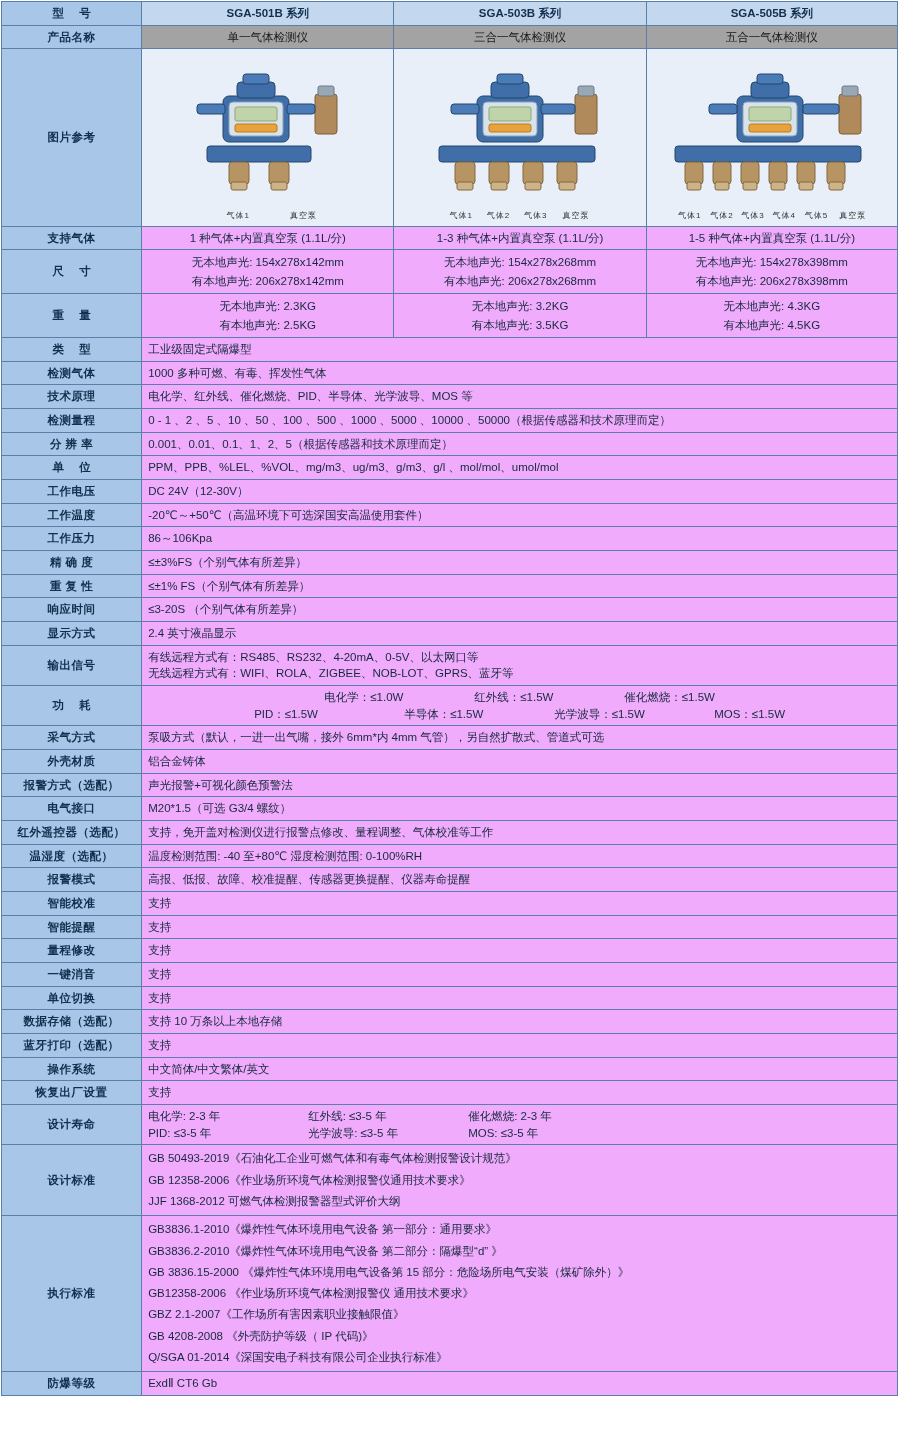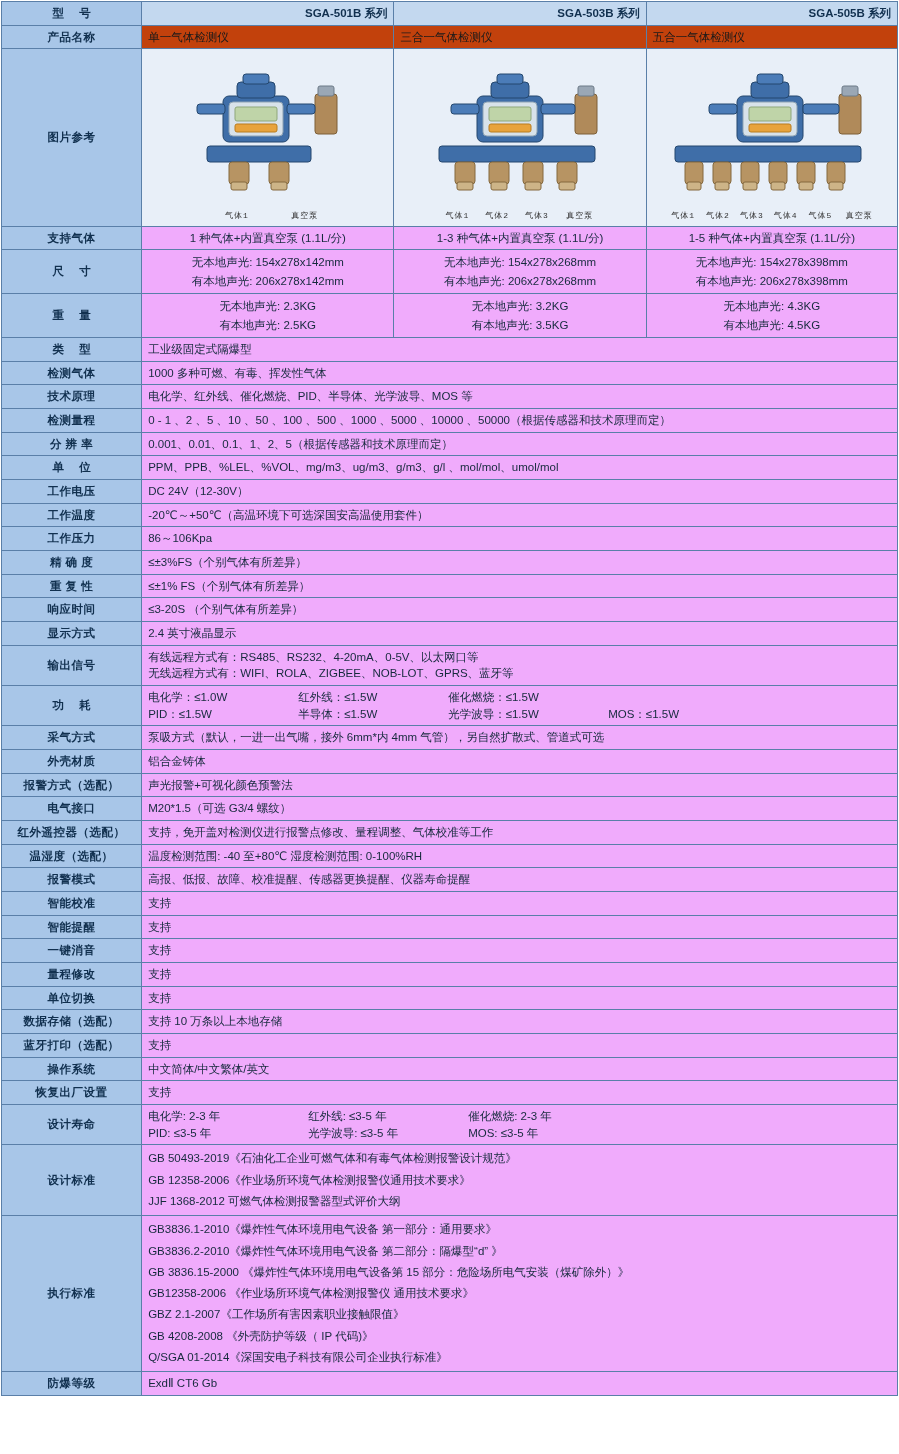--- a/index.html
+++ b/index.html
@@ -44,52 +44,52 @@
     background: #f0abfc;
     text-align: left;
     padding-left: 8px;
     color: #162a3d;
   }
   td.val.center {
     text-align: center;
   }
   td.colhead {
     background: #c3d8ef;
-    text-align: right;
+    text-align: center;
     font-weight: bold;
     color: #11304f;
     font-size: 12.5px;
   }
   td.modelcell {
-    background: #c2410c;
-    text-align: left;
+    background: #a3a3a3;
+    text-align: center;
   }
   .two-line div { line-height: 1.6; }
   .pw-row {
     display: flex;
+    justify-content: center;
   }
   .pw-row .it {
     white-space: nowrap;
   }
   .imgcell {
     background: #e8eff8;
     text-align: center;
     padding: 4px 0 2px 0;
     height: 160px;
   }
   .devwrap {
     position: relative;
     display: inline-block;
   }
   .caption {
     font-size: 8px;
     color: #333;
     letter-spacing: 1px;
     margin-top: 1px;
-    font-family: Liberation Mono, monospace;
   }
   .caption span { display: inline-block; }
   .multi {
     line-height: 1.7;
     margin-left: 16px;
   }
   .std-list div { line-height: 1.85; }
   .life-row { display: flex; }
   .life-row .it { white-space: nowrap; }
 </style>
@@ -408,26 +408,26 @@
     <td class="label">智能校准</td>
     <td class="val" colspan="3">支持</td>
   </tr>
 
   <tr>
     <td class="label">智能提醒</td>
     <td class="val" colspan="3">支持</td>
   </tr>
 
   <tr>
+    <td class="label">量程修改</td>
+    <td class="val" colspan="3">支持</td>
+  </tr>
+
+  <tr>
     <td class="label">一键消音</td>
-    <td class="val" colspan="3">支持</td>
-  </tr>
-
-  <tr>
-    <td class="label">量程修改</td>
     <td class="val" colspan="3">支持</td>
   </tr>
 
   <tr>
     <td class="label">单位切换</td>
     <td class="val" colspan="3">支持</td>
   </tr>
 
   <tr>
     <td class="label">数据存储（选配）</td>

